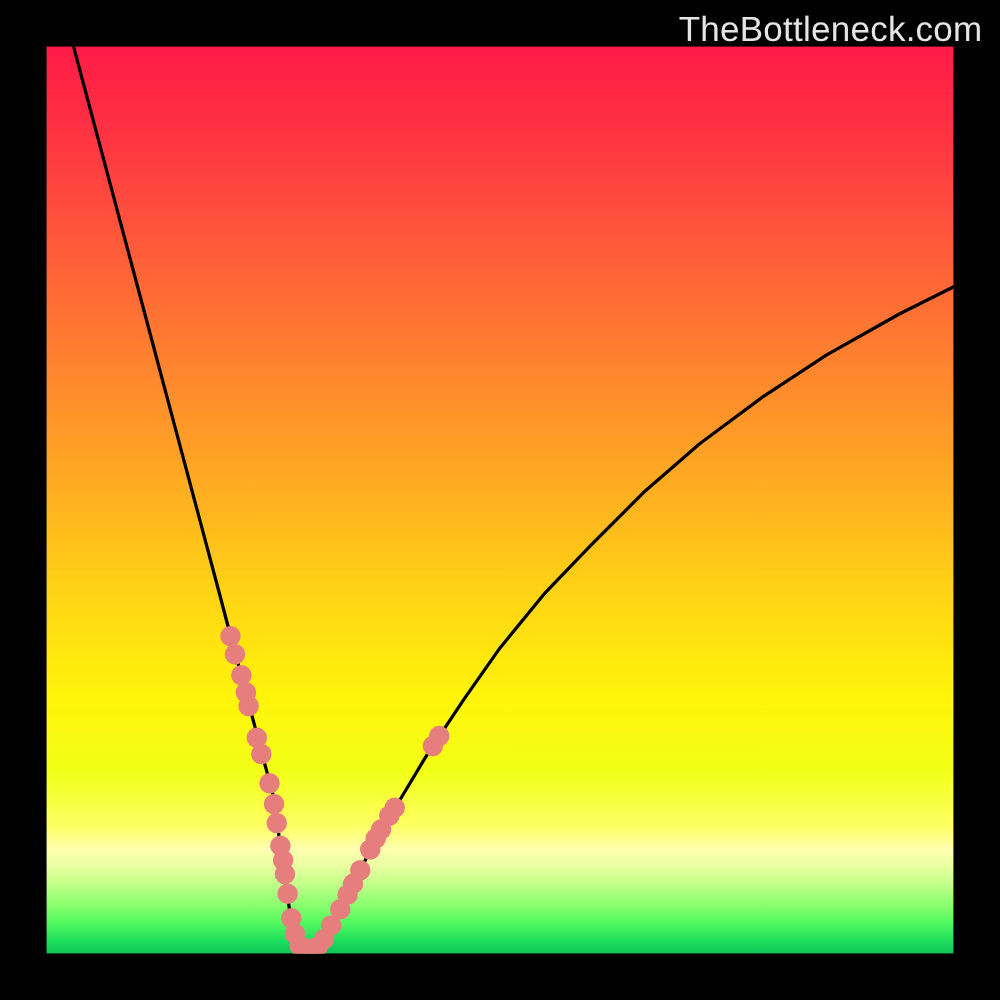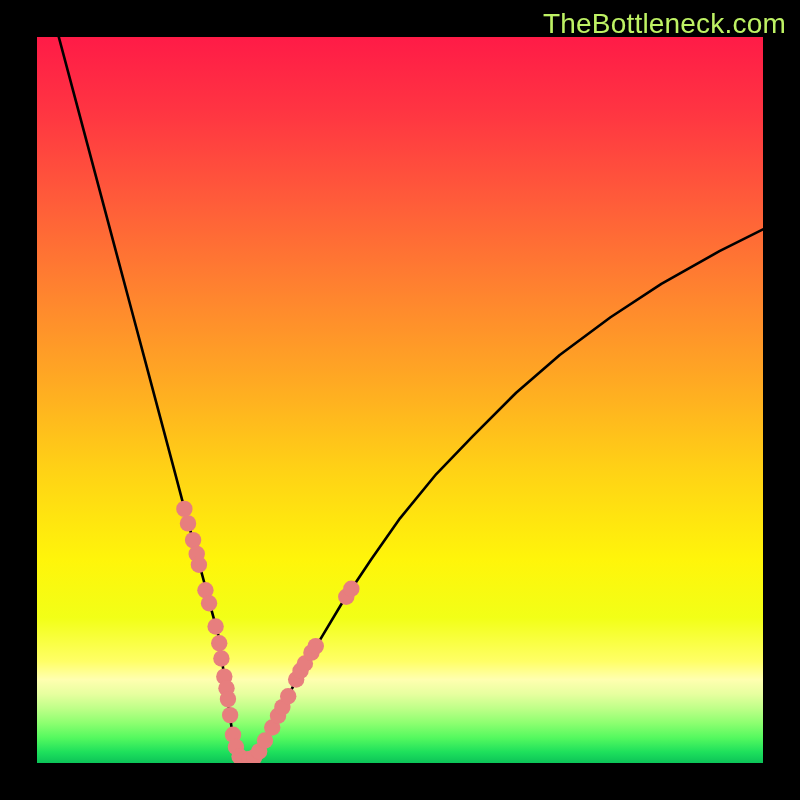--- a/index.html
+++ b/index.html
@@ -31,21 +31,21 @@
     position: absolute;
     left: 0;
     top: 0;
     width: 100%;
     height: 100%;
   }
   .watermark {
     position: absolute;
     top: 8px;
     right: 14px;
-    color: #bef264;
+    color: #e5e5e5;
     font-size: 28px;
     font-weight: 400;
     letter-spacing: 0.2px;
     font-family: Arial, Helvetica, sans-serif;
   }
   svg.curve {
     position: absolute;
     left: 0;
     top: 0;
     width: 100%;

